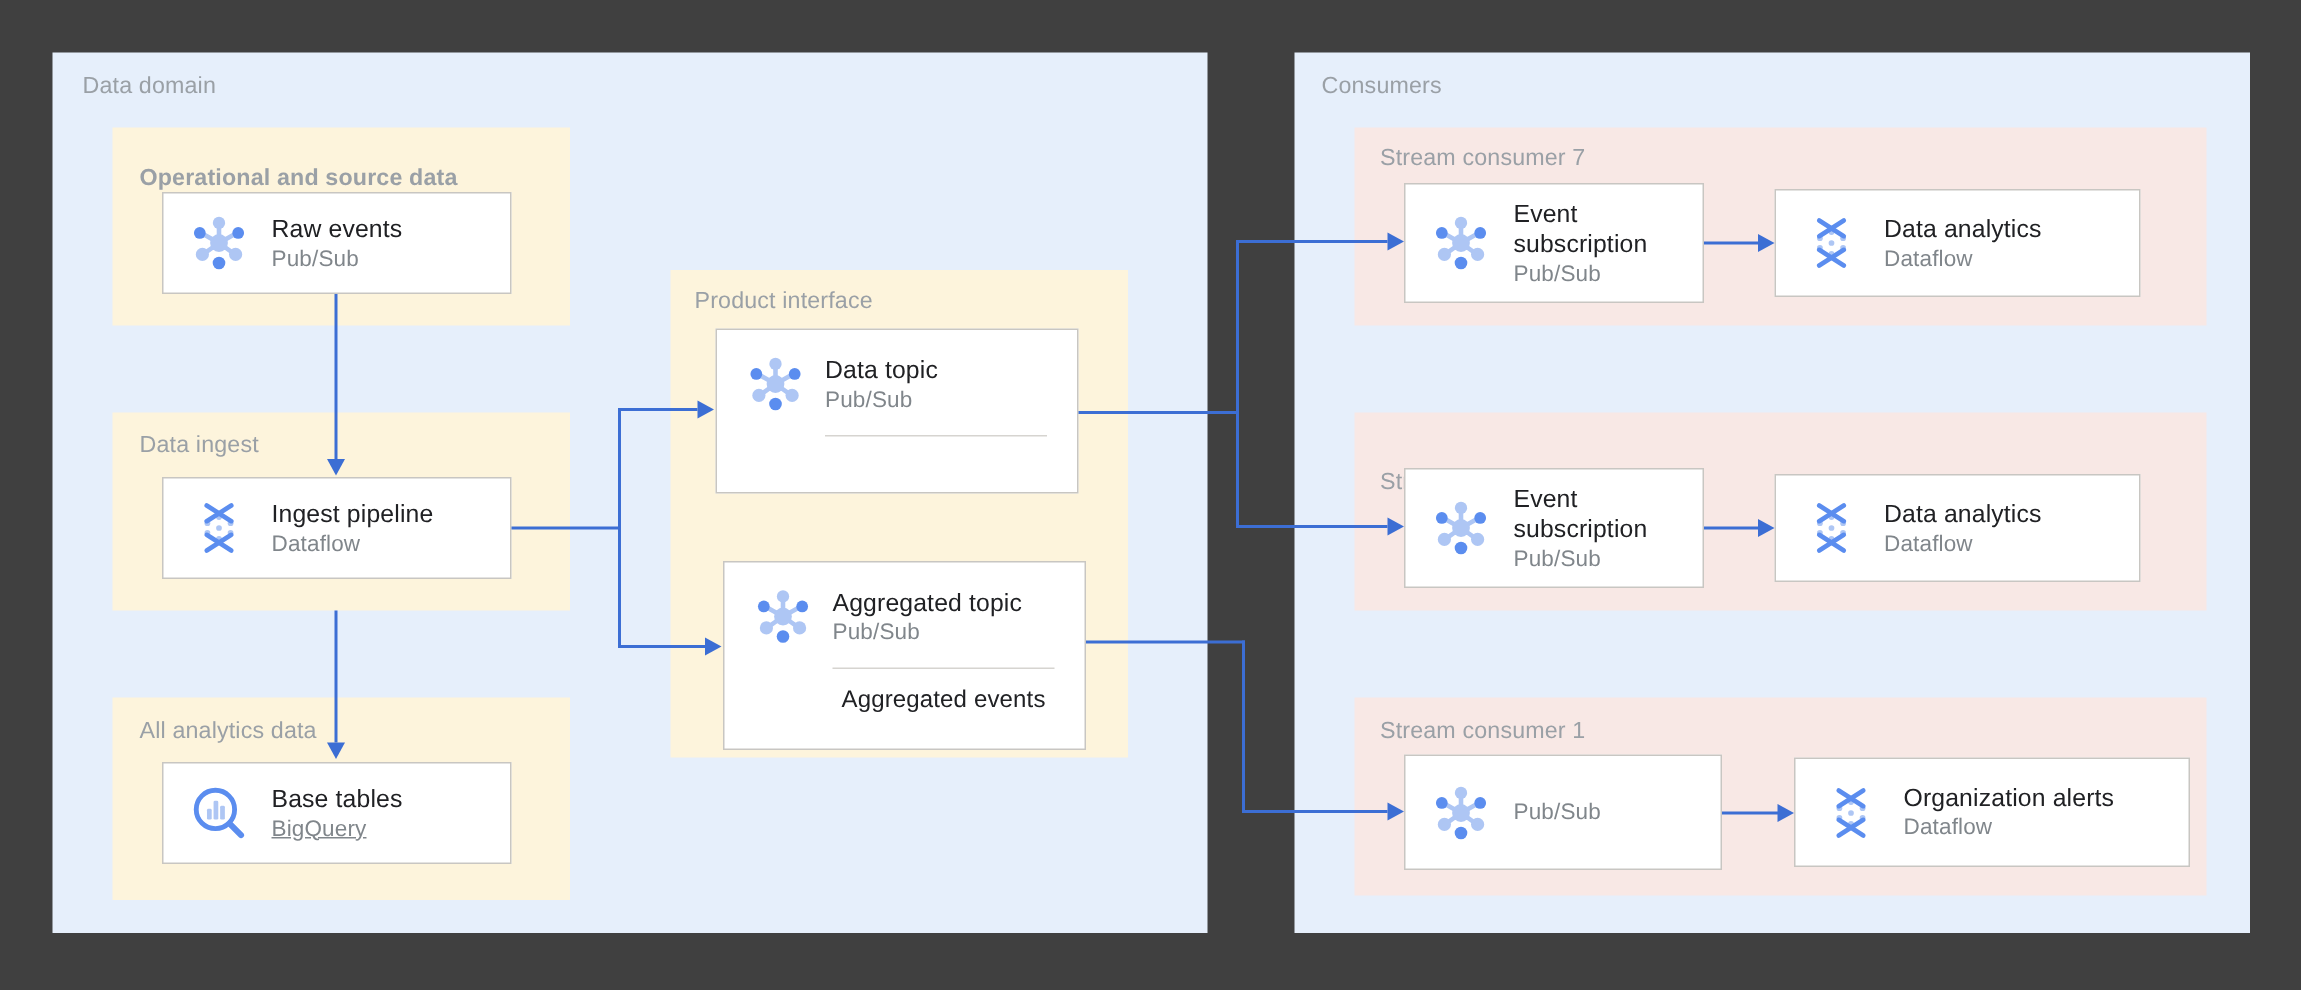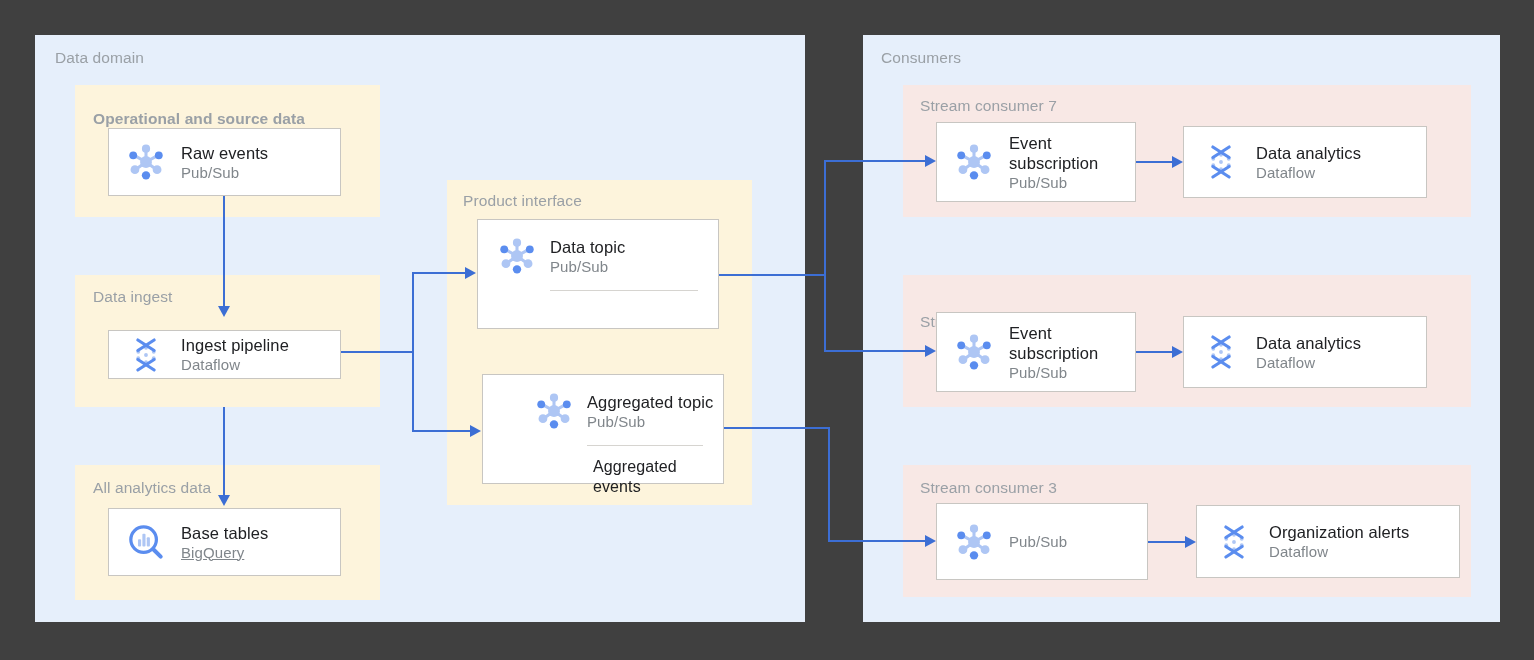--- a/index.html
+++ b/index.html
@@ -156,21 +156,21 @@
     </span>
     <span class="labels">
       <span class="title" style="display:block;">Raw events</span>
       <span class="subtitle" style="display:block;">Pub/Sub</span>
     </span>
   </div>
 
   <div class="panel panel-yellow" style="left:75px; top:275px; width:305px; height:132px;"></div>
   <div class="panel-title" style="left:93px; top:288px;">Data ingest</div>
 
-  <div class="card" style="left:108px; top:318px; width:233px; height:49px;margin-top:12px;">
+  <div class="card" style="left:108px; top:318px; width:233px; height:68px;">
     <span class="icon-wrap">
       <svg width="40" height="40" viewBox="0 0 44 44" aria-hidden="true">
         <g fill="#aec6f4">
           <circle cx="22" cy="14" r="2.1"></circle>
             <circle cx="22" cy="30" r="2.1"></circle>
           <circle cx="13.5" cy="18.5" r="2.1"></circle>
             <circle cx="30.5" cy="18.5" r="2.1"></circle>
           <circle cx="13.5" cy="25.5" r="2.1"></circle>
             <circle cx="30.5" cy="25.5" r="2.1"></circle>
           <circle cx="22" cy="22" r="2.1"></circle>
@@ -234,21 +234,21 @@
         </svg>
       </span>
       <span class="labels">
         <span class="title" style="display:block;">Data topic</span>
         <span class="subtitle" style="display:block;">Pub/Sub</span>
       </span>
     </div>
     <div class="divider"></div>
   </div>
 
-  <div class="card with-footer" style="left:482px; top:374px; width:242px; height:110px;padding-left:32px;">
+  <div class="card with-footer" style="left:482px; top:374px; width:242px; height:126px;">
     <div class="head">
       <span class="icon-wrap">
         <svg width="42" height="42" viewBox="0 0 44 44" aria-hidden="true">
           <g stroke="#aec6f4" stroke-width="3.2" stroke-linecap="round">
             <line x1="22" y1="22" x2="22" y2="9"></line>
             <line x1="22" y1="22" x2="10.5" y2="15.5"></line>
             <line x1="22" y1="22" x2="33.5" y2="15.5"></line>
             <line x1="22" y1="22" x2="11.5" y2="29.5"></line>
             <line x1="22" y1="22" x2="32.5" y2="29.5"></line>
           </g>
@@ -375,21 +375,21 @@
         </g>
       </svg>
     </span>
     <span class="labels">
       <span class="title" style="display:block;">Data analytics</span>
       <span class="subtitle" style="display:block;">Dataflow</span>
     </span>
   </div>
 
   <div class="panel panel-pink" style="left:903px; top:465px; width:568px; height:132px;"></div>
-  <div class="panel-title" style="left:920px; top:479px;">Stream consumer 3</div>
+  <div class="panel-title" style="left:920px; top:479px;">Stream consumer 1</div>
 
   <div class="card" style="left:936px; top:503px; width:212px; height:77px;">
     <span class="icon-wrap">
       <svg width="42" height="42" viewBox="0 0 44 44" aria-hidden="true">
         <g stroke="#aec6f4" stroke-width="3.2" stroke-linecap="round">
           <line x1="22" y1="22" x2="22" y2="9"></line>
           <line x1="22" y1="22" x2="10.5" y2="15.5"></line>
           <line x1="22" y1="22" x2="33.5" y2="15.5"></line>
           <line x1="22" y1="22" x2="11.5" y2="29.5"></line>
           <line x1="22" y1="22" x2="32.5" y2="29.5"></line>

